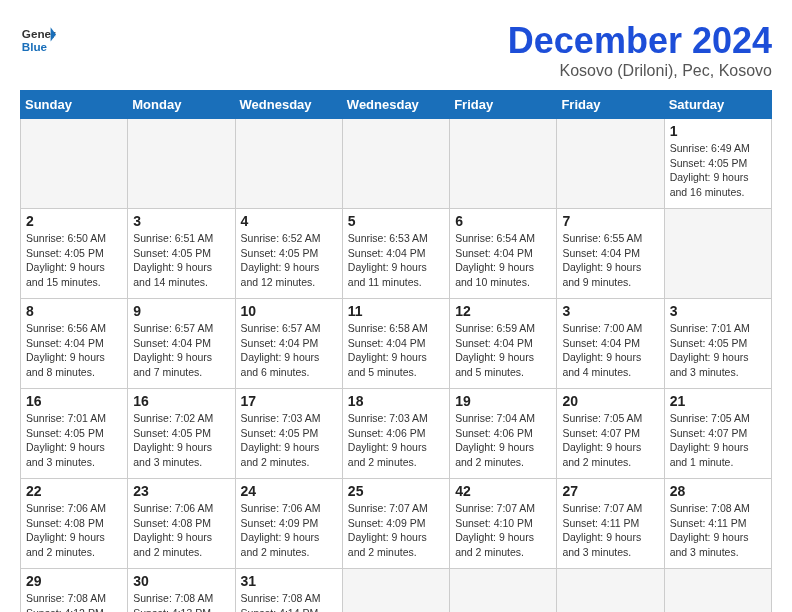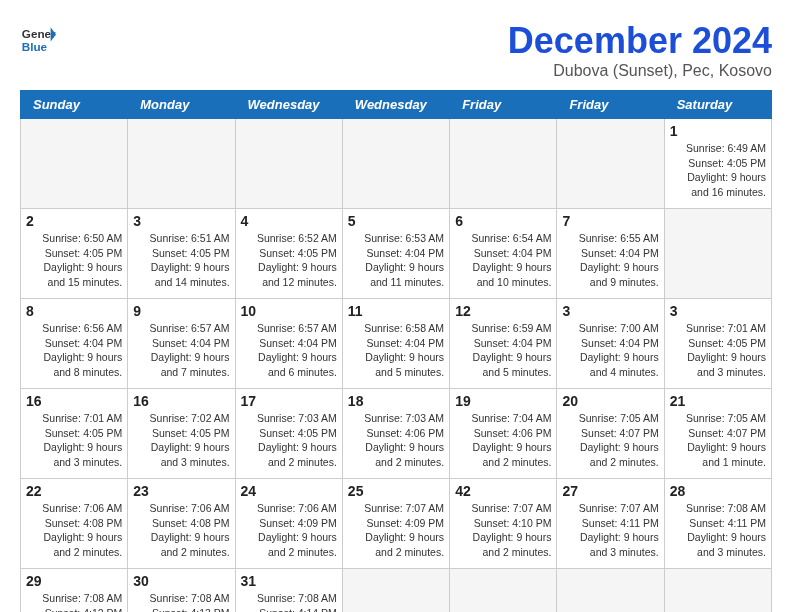--- a/index.html
+++ b/index.html
@@ -38,25 +38,24 @@
       color: #555;
     }
     table {
       width: 100%;
       border-collapse: collapse;
       table-layout: fixed;
     }
     th {
       background-color: #1a6fba;
       color: white;
-      padding: 6px 12px;
+      padding: 6px 4px;
       font-size: 13px;
       text-align: left;
       border: 1px solid #1a6fba;
-      font-style: italic;
     }
     td {
       border: 1px solid #ccc;
       vertical-align: top;
       padding: 4px 5px;
       font-size: 11px;
       color: #333;
       height: 90px;
       background: #fff;
     }
@@ -67,37 +66,36 @@
       font-size: 14px;
       font-weight: bold;
       color: #222;
       display: block;
       margin-bottom: 2px;
     }
     .day-info {
       font-size: 10.5px;
       line-height: 1.4;
       color: #333;
-      text-align: right;
     }
   </style>
 </head>
 <body>
 
 <div class="header">
   <div class="logo">
     <svg class="logo-icon" viewBox="0 0 40 40">
       <text x="2" y="20" font-size="13" font-weight="bold" fill="#333" font-family="Arial">General</text>
       <text x="2" y="34" font-size="13" font-weight="bold" fill="#1a6fba" font-family="Arial">Blue</text>
       <polygon points="34,8 40,16 34,24" fill="#1a6fba"></polygon>
     </svg>
   </div>
   <div class="title-block">
     <div class="month-title">December 2024</div>
-    <div class="location-title">Dubova (Sunset), Pec, Kosovo</div>
+    <div class="location-title">Kosovo (Driloni), Pec, Kosovo</div>
   </div>
 </div>
 
 <table>
   <thead>
     <tr>
     <th>Sunday</th>
         <th>Monday</th>
         <th>Wednesday</th>
         <th>Wednesday</th>

